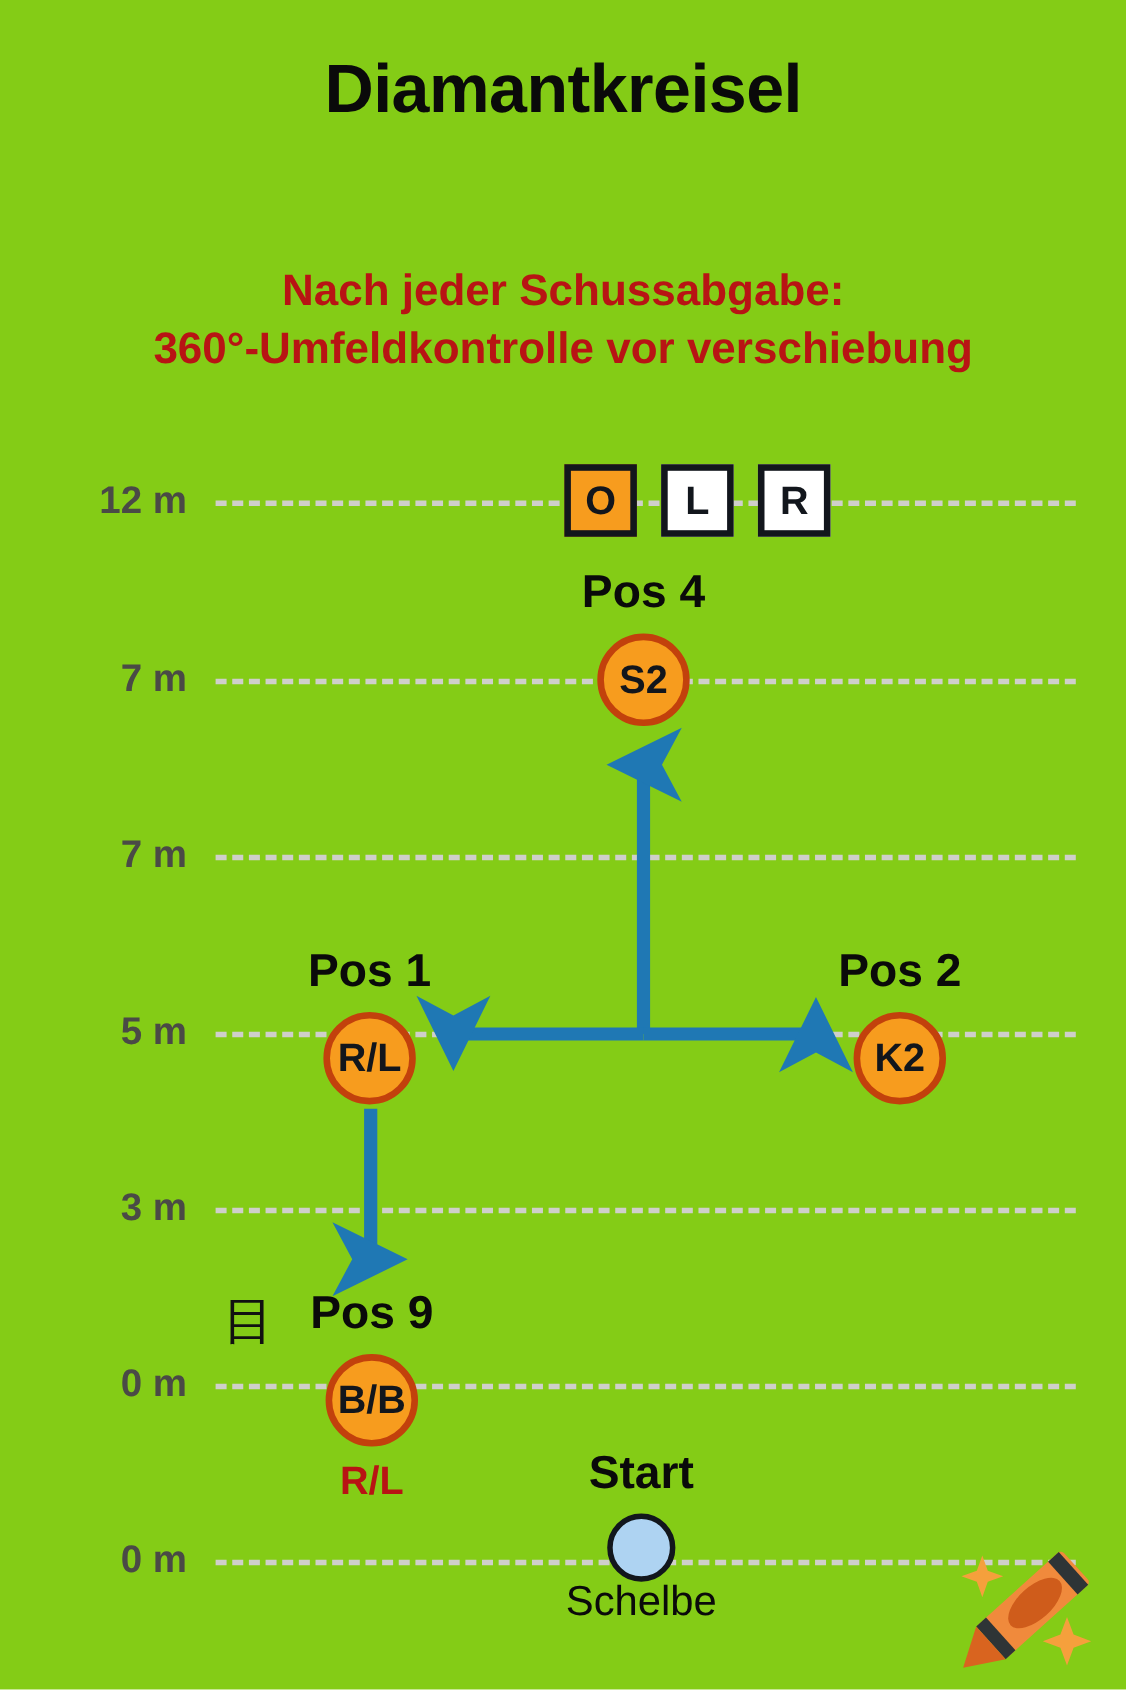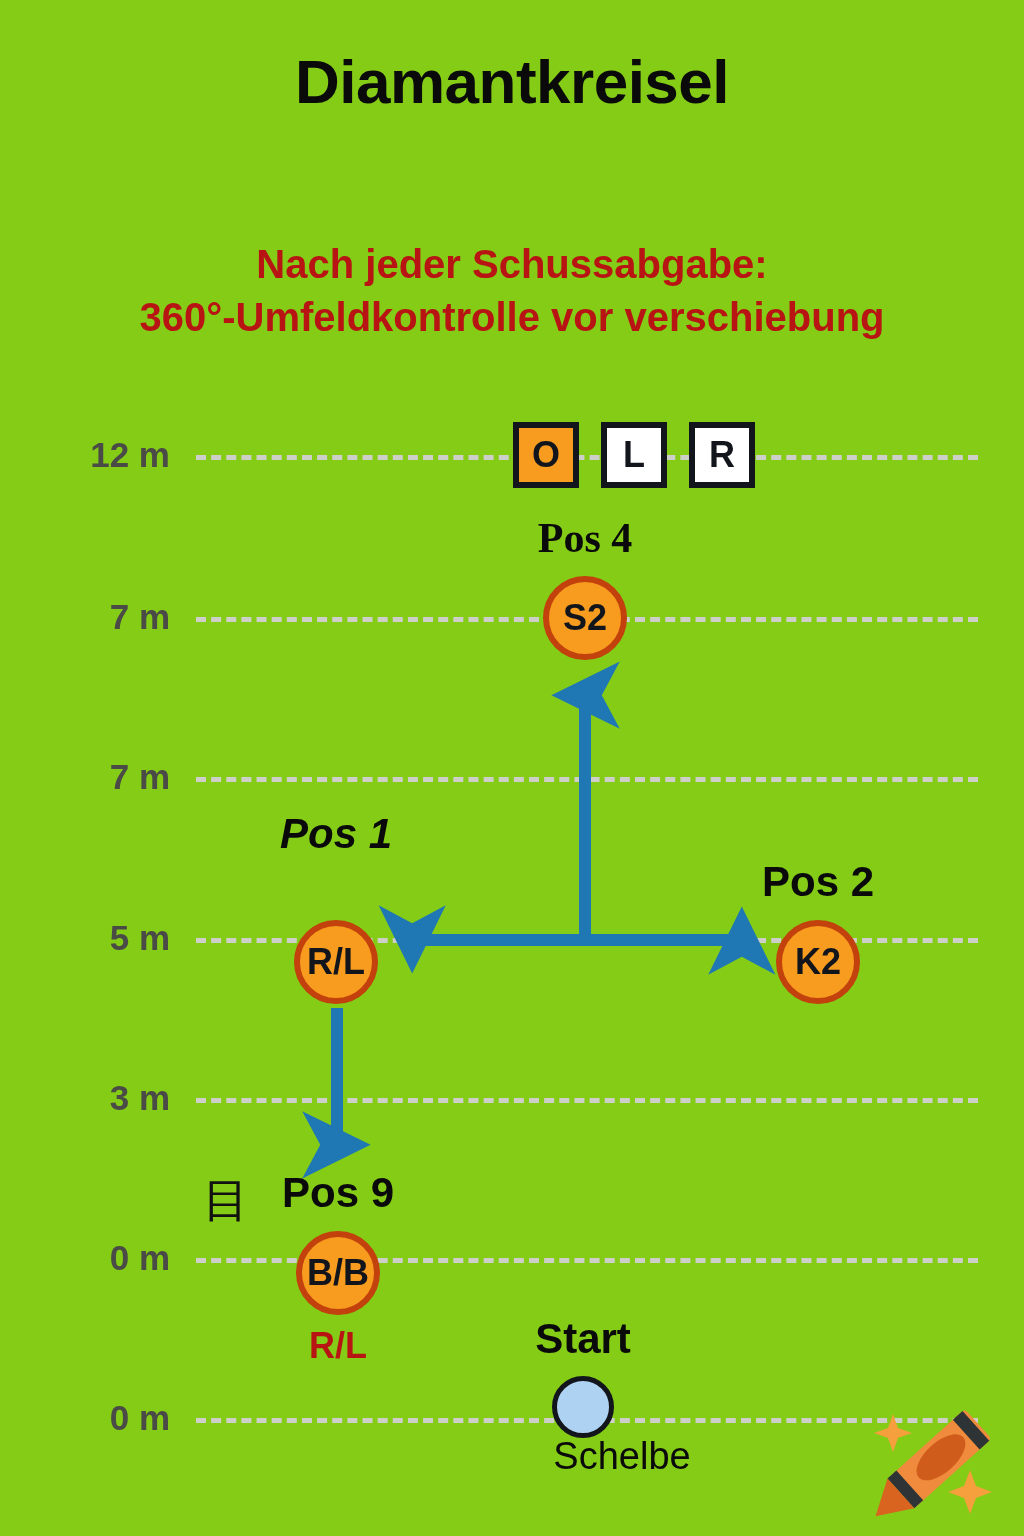--- a/index.html
+++ b/index.html
@@ -246,33 +246,33 @@
     </g>
   </svg>
 
   <div class="olr-row" id="olr-row" style="left:634px; top:455px;">
       <div class="olr-box filled">O</div>
       <div class="olr-box">L</div>
       <div class="olr-box">R</div>
     </div>
 
   <div id="node-layer">
-      <div class="node-caption" style="left: 585px; top: 562px; font-family: Liberation Serif, serif;">Pos 4</div>
+      <div class="node-caption" style="left: 585px; top: 562px;">Pos 4</div>
       <div class="node orange" style="left: 585px; top: 618px;">S2</div>
-      <div class="node-caption" style="left: 336px; top: 858px; font-style: italic;">Pos 1</div>
+      <div class="node-caption" style="left: 336px; top: 906px;">Pos 1</div>
       <div class="node orange" style="left: 336px; top: 962px;">R/L</div>
       <div class="node-caption" style="left: 818px; top: 906px;">Pos 2</div>
       <div class="node orange" style="left: 818px; top: 962px;">K2</div>
       <div class="glyph-left" style="left: 226px; top: 1201px;">目</div>
       <div class="node-caption" style="left: 338px; top: 1217px;">Pos 9</div>
       <div class="node orange" style="left: 338px; top: 1273px;">B/B</div>
       <div class="node-sub" style="left: 338px; top: 1325px;">R/L</div>
       <div class="node-caption" style="left: 583px; top: 1363px;">Start</div>
       <div class="node start" style="left: 583px; top: 1407px;"></div>
-      <div class="node-sub dark" style="left: 583px; top: 1435px; margin-left: 39px;">Schelbe</div>
+      <div class="node-sub dark" style="left: 583px; top: 1435px;">Schelbe</div>
     </div>
 
   <svg class="watermark" viewBox="0 0 160 150">
     <g transform="rotate(-42 80 78)">
       <rect x="30" y="58" width="104" height="40" rx="4" fill="#f08a3c"></rect>
       <rect x="30" y="58" width="12" height="40" fill="#2e3436"></rect>
       <rect x="118" y="58" width="13" height="40" fill="#2e3436"></rect>
       <ellipse cx="84" cy="78" rx="30" ry="15" fill="#cf5c1b"></ellipse>
       <path d="M30,58 L-4,78 L30,98 Z" fill="#d9641f"></path>
     </g>

